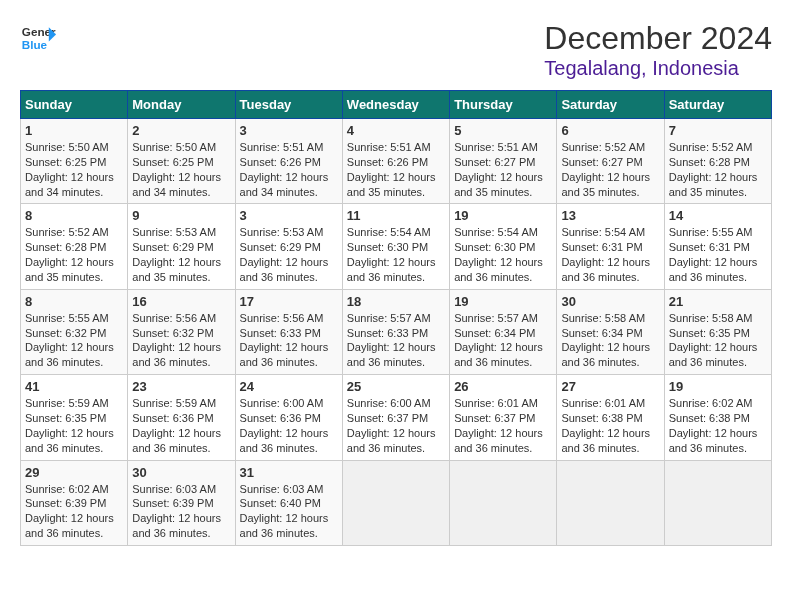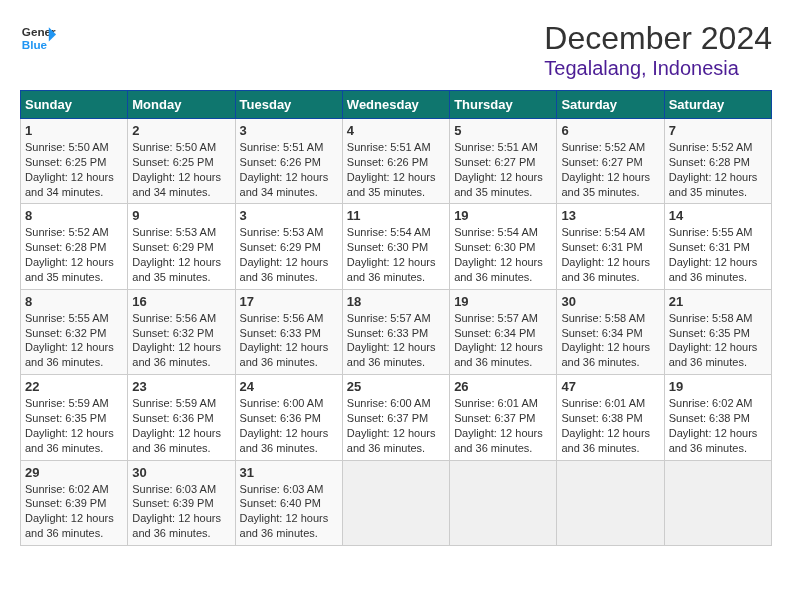--- a/index.html
+++ b/index.html
@@ -261,21 +261,21 @@
         <td>
           <span class="day-number">21</span>
           <div class="day-info" style="white-space: pre-line;">Sunrise: 5:58 AM
 Sunset: 6:35 PM
 Daylight: 12 hours
 and 36 minutes.</div>
         </td>
       </tr>
       <tr>
         <td>
-          <span class="day-number">22</span>
+          <span class="day-number">41</span>
           <div class="day-info" style="white-space: pre-line;">Sunrise: 5:59 AM
 Sunset: 6:35 PM
 Daylight: 12 hours
 and 36 minutes.</div>
         </td>
         <td>
           <span class="day-number">23</span>
           <div class="day-info" style="white-space: pre-line;">Sunrise: 5:59 AM
 Sunset: 6:36 PM
 Daylight: 12 hours
@@ -296,21 +296,21 @@
 and 36 minutes.</div>
         </td>
         <td>
           <span class="day-number">26</span>
           <div class="day-info" style="white-space: pre-line;">Sunrise: 6:01 AM
 Sunset: 6:37 PM
 Daylight: 12 hours
 and 36 minutes.</div>
         </td>
         <td>
-          <span class="day-number">47</span>
+          <span class="day-number">27</span>
           <div class="day-info" style="white-space: pre-line;">Sunrise: 6:01 AM
 Sunset: 6:38 PM
 Daylight: 12 hours
 and 36 minutes.</div>
         </td>
         <td>
           <span class="day-number">19</span>
           <div class="day-info" style="white-space: pre-line;">Sunrise: 6:02 AM
 Sunset: 6:38 PM
 Daylight: 12 hours

